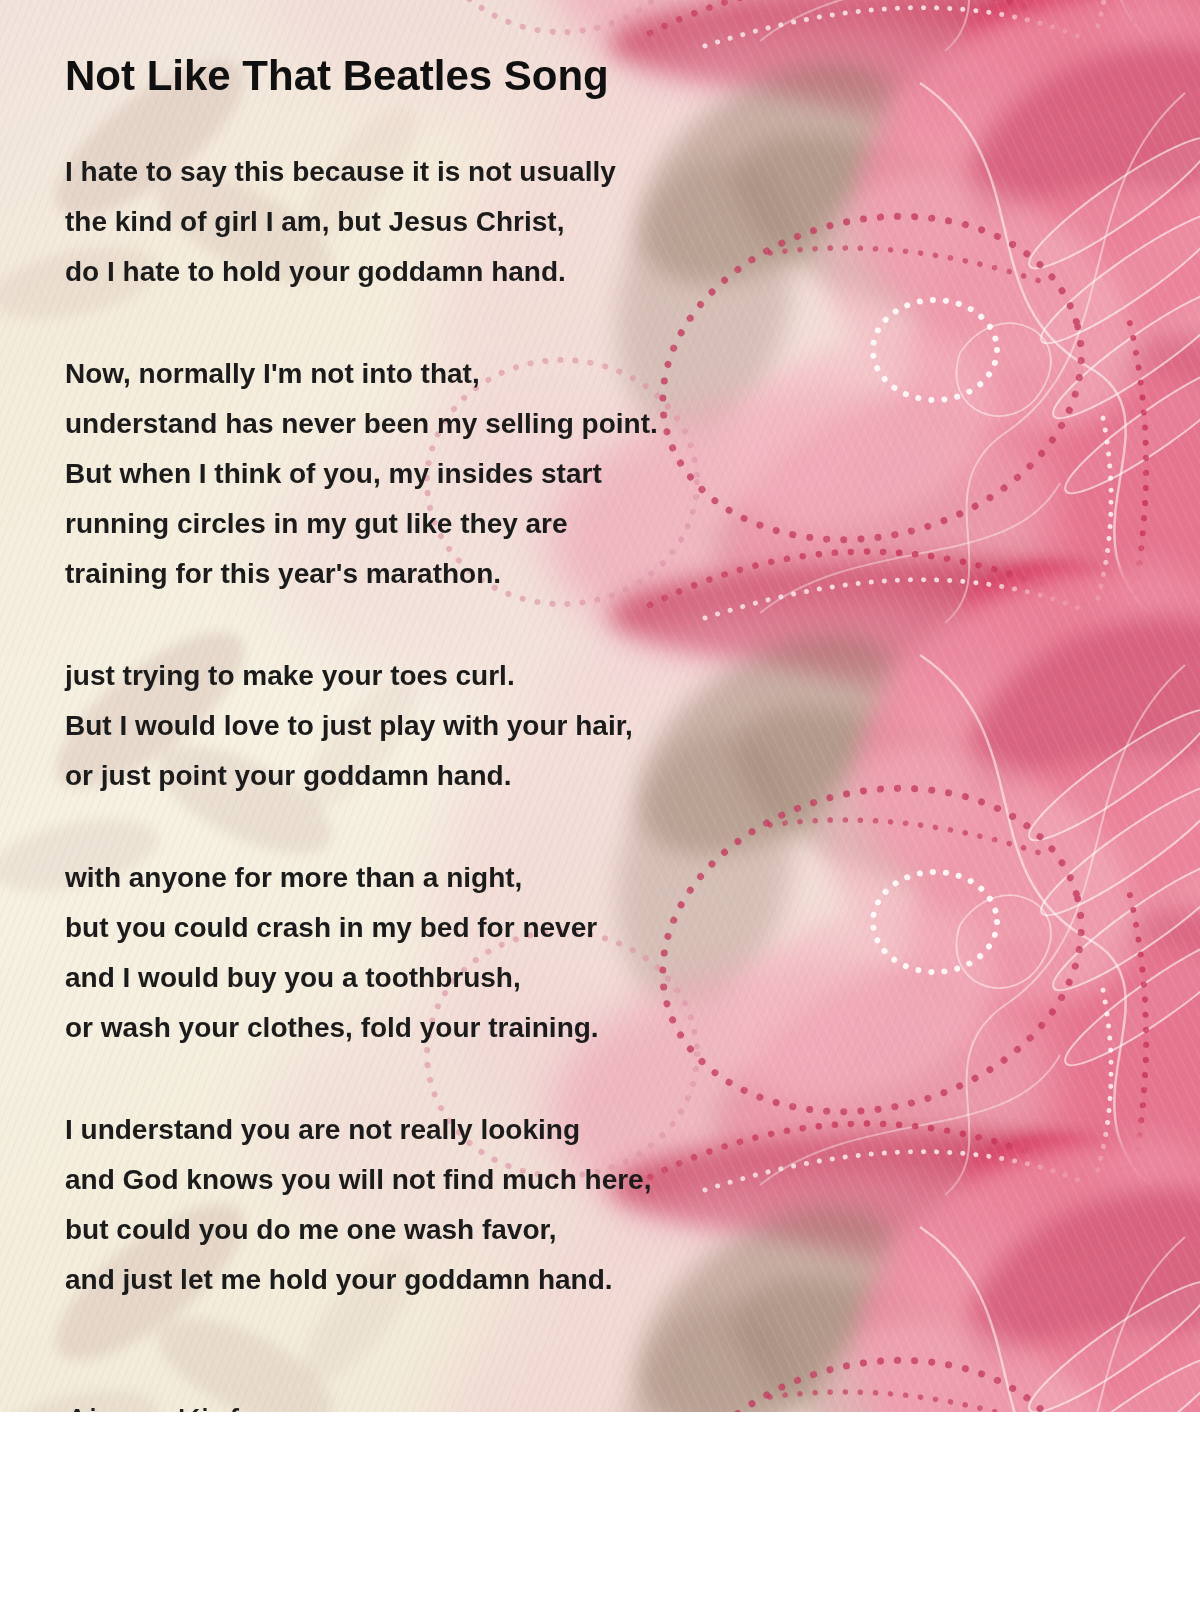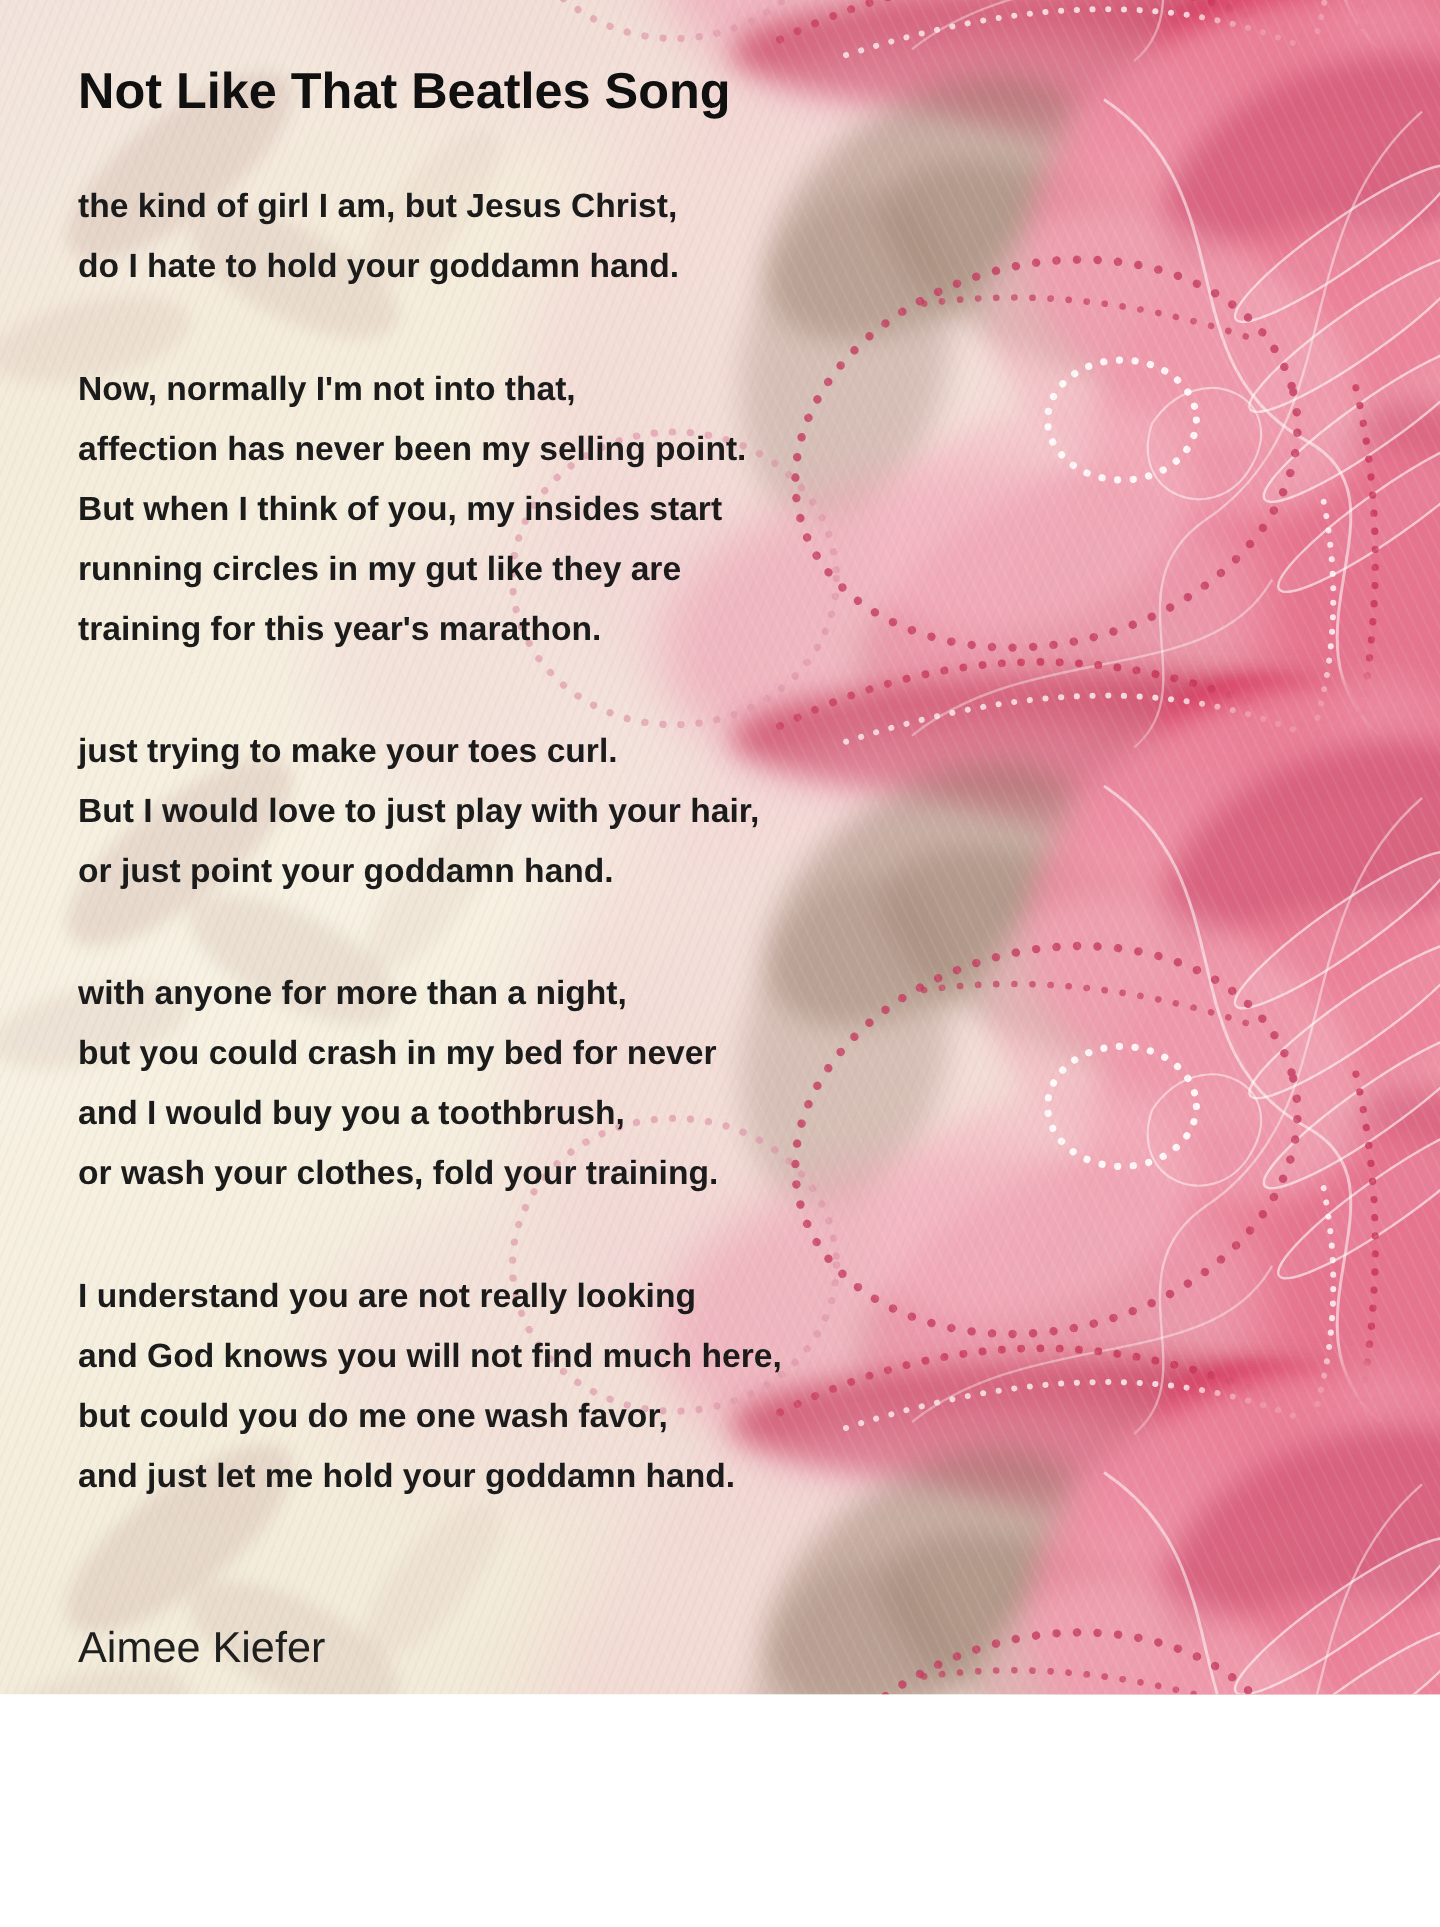--- a/index.html
+++ b/index.html
@@ -111,26 +111,27 @@
     <use href="#bg-tile" transform="translate(0,1197)"></use>
   </svg>
 
   <div class="texture"></div>
 
   <div class="content">
     <h1 class="title">Not Like That Beatles Song</h1>
 
     <div class="poem">
       <p class="stanza">
+        <span class="line">I hate to say this because it is not usually</span>
         <span class="line">the kind of girl I am, but Jesus Christ,</span>
         <span class="line">do I hate to hold your goddamn hand.</span>
       </p>
       <p class="stanza">
         <span class="line">Now, normally I'm not into that,</span>
-        <span class="line">affection has never been my selling point.</span>
+        <span class="line">understand has never been my selling point.</span>
         <span class="line">But when I think of you, my insides start</span>
         <span class="line">running circles in my gut like they are</span>
         <span class="line">training for this year's marathon.</span>
       </p>
       <p class="stanza">
         <span class="line">just trying to make your toes curl.</span>
         <span class="line">But I would love to just play with your hair,</span>
         <span class="line">or just point your goddamn hand.</span>
       </p>
       <p class="stanza">

